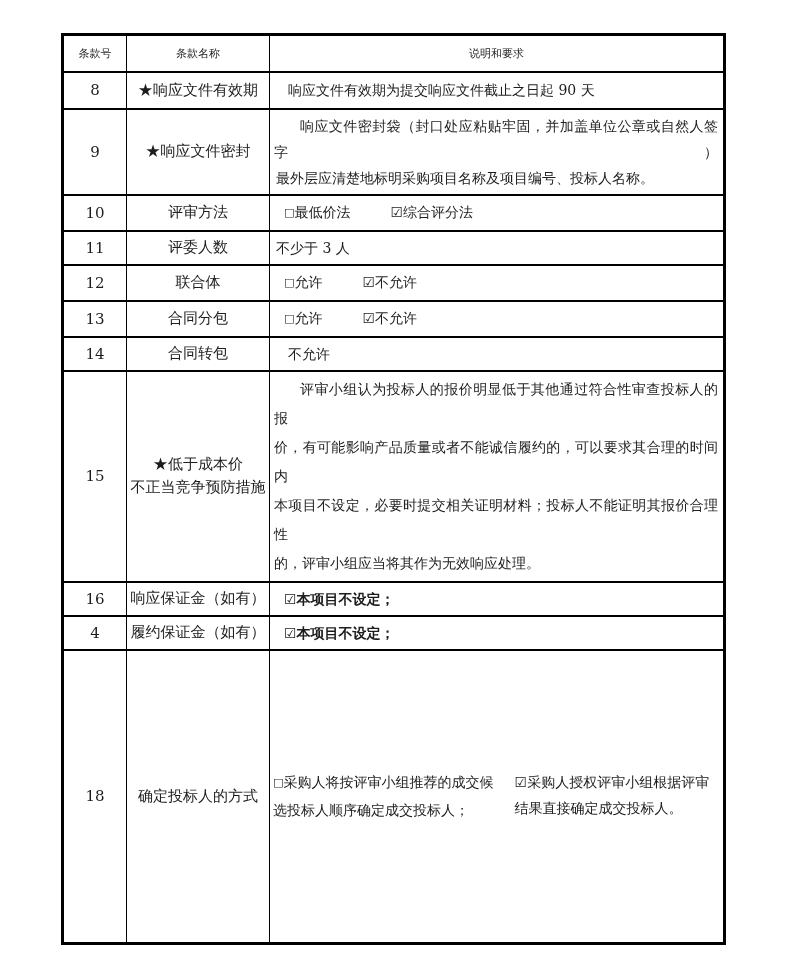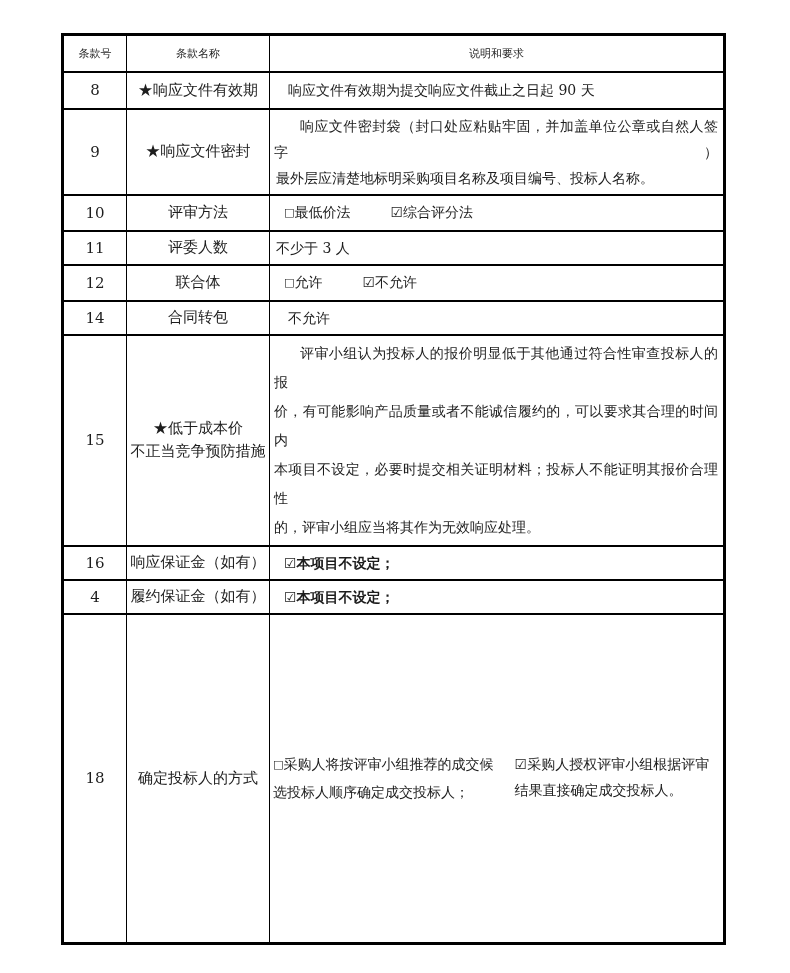--- a/index.html
+++ b/index.html
@@ -99,20 +99,29 @@
   <tr style="height:33px">
     <td class="num-cell">12</td>
     <td class="name-cell">联合体</td>
     <td class="desc-cell">
       <div class="desc-wrap">
             <div class="line pad10"><span class="opt1-gap"><span class="cb cb-un">□</span><span>允许</span></span><span><span class="cb cb-ck">☑</span><span>不允许</span></span></div>
           </div>
     </td>
   </tr>
 
+  <tr style="height:33px">
+    <td class="num-cell">13</td>
+    <td class="name-cell">合同分包</td>
+    <td class="desc-cell">
+      <div class="desc-wrap">
+            <div class="line pad10"><span class="opt1-gap"><span class="cb cb-un">□</span><span>允许</span></span><span><span class="cb cb-ck">☑</span><span>不允许</span></span></div>
+          </div>
+    </td>
+  </tr>
 
   <tr style="height:32px">
     <td class="num-cell">14</td>
     <td class="name-cell">合同转包</td>
     <td class="desc-cell">
       <div class="desc-wrap">
             <div class="line pad14">不允许</div>
           </div>
     </td>
   </tr>

